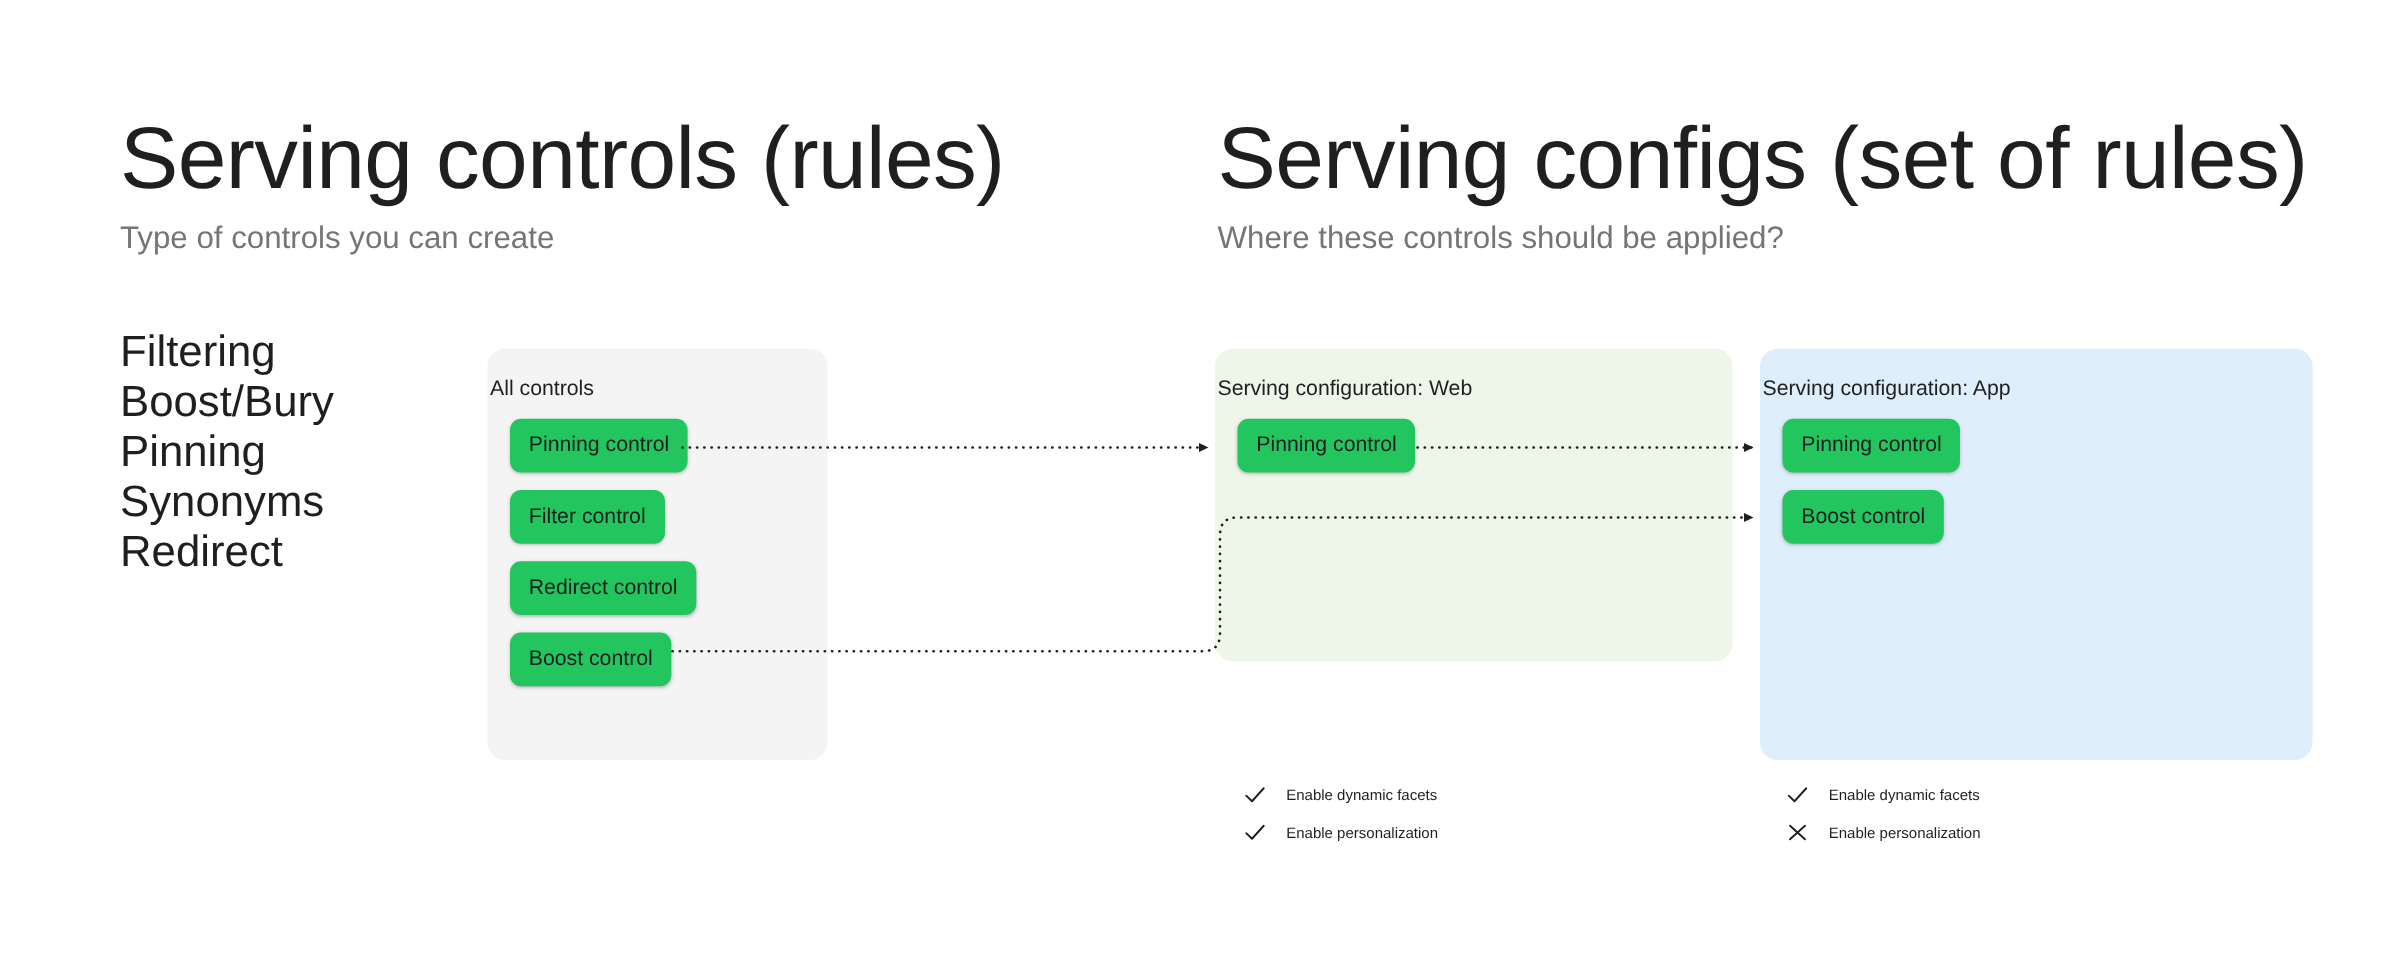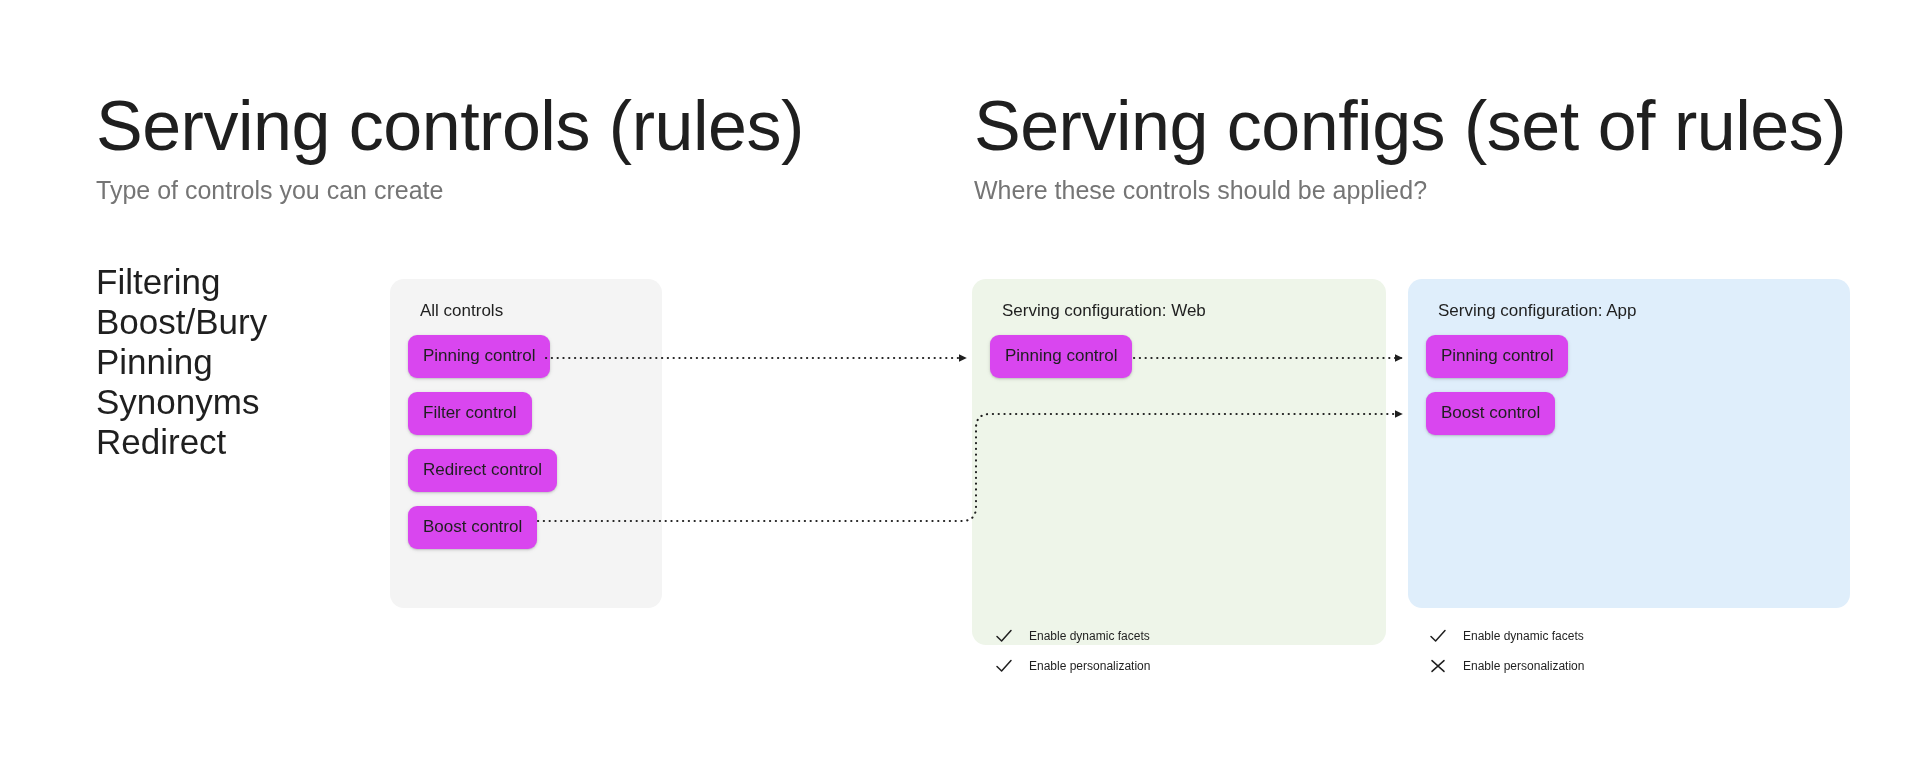--- a/index.html
+++ b/index.html
@@ -49,49 +49,49 @@
 
   
   .card {
     position: absolute;
     border-radius: 14px;
     padding: 22px 0 0 0;
   }
   .card-title {
     font-size: 17px;
     color: #1f1f1f;
-    margin-left: 30px;
+    margin-left: 2px;
     white-space: nowrap;
   }
   .chip-stack {
     margin-top: 14px;
     display: flex;
     flex-direction: column;
     gap: 14px;
     align-items: flex-start;
     padding-left: 18px;
   }
   .chip {
-    background: #d946ef;
+    background: #22c55e;
     border-radius: 9px;
     font-size: 17px;
     color: #1f1f1f;
     padding: 11px 15px 12px 15px;
     white-space: nowrap;
     box-shadow: 0 1px 2px rgba(60,64,67,0.22), 0 1px 4px rgba(60,64,67,0.10);
   }
 
   #card-all-controls {
     left: 390px; top: 279px;
     width: 272px; height: 329px;
     background: #f4f4f4;
   }
   #card-config-web {
     left: 972px; top: 279px;
-    width: 414px; height: 366px;
+    width: 414px; height: 250px;
     background: #eef5e9;
   }
   #card-config-app {
     left: 1408px; top: 279px;
     width: 442px; height: 329px;
     background: #dfeefb;
   }
 
   
   .option-list {

